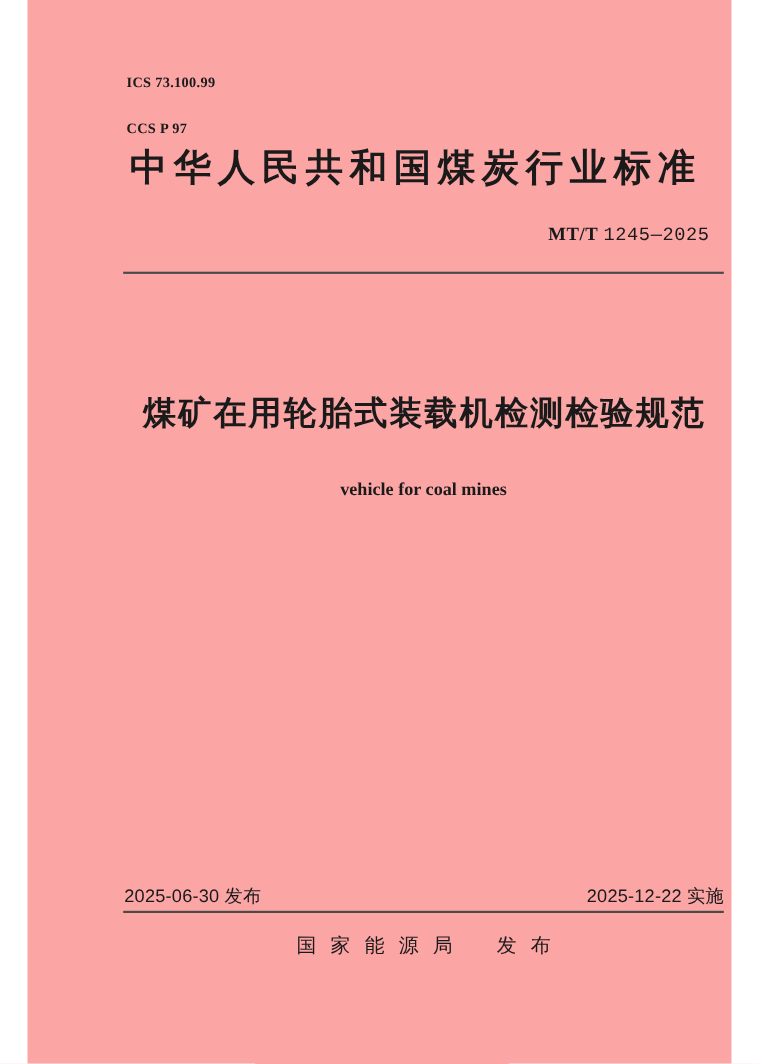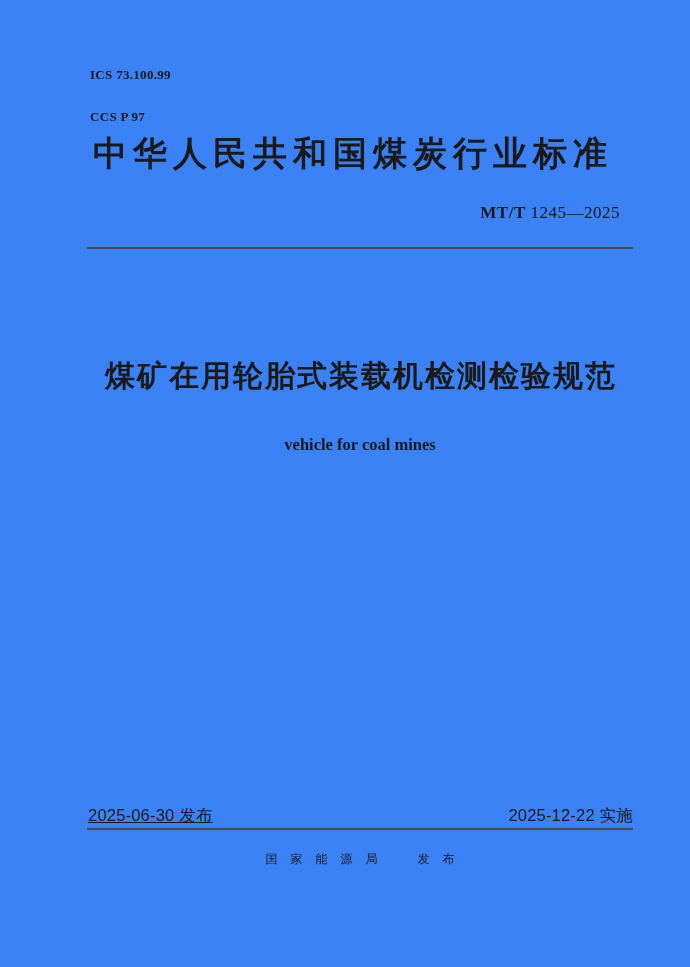--- a/index.html
+++ b/index.html
@@ -1,24 +1,24 @@
 <!DOCTYPE html>
 <html><head>
 <meta charset="utf-8">
 <style>
   * { margin: 0; padding: 0; box-sizing: border-box; }
   html, body { background: #ffffff; }
   body { font-family: "Liberation Sans", sans-serif; color: #1a1a1a; }
 
   .page {
     position: relative;
-    width: 690px;
+    width: 640px;
     height: 967px;
     margin: 0 auto;
-    background: #3b82f6;
+    background: #fca5a5;
     overflow: hidden;
   }
 
   
   .content {
     position: absolute;
     left: 87px;
     width: 546px;
   }
 
@@ -52,21 +52,21 @@
     font-size: 17px;
     line-height: 20px;
     white-space: nowrap;
   }
   .std-code .prefix {
     font-family: "Liberation Serif", serif;
     font-weight: bold;
     letter-spacing: 0.5px;
   }
   .std-code .number {
-    font-family: Liberation Serif, serif;
+    font-family: Liberation Mono, monospace;
     font-weight: normal;
     letter-spacing: 0.5px;
   }
 
   .rule {
     position: absolute;
     left: 87px;
     width: 546px;
     height: 2px;
     background: #4a4a4a;
@@ -95,26 +95,26 @@
   }
 
   .date-row {
     top: 805px;
     display: flex;
     justify-content: space-between;
     font-size: 16.5px;
     line-height: 20px;
     letter-spacing: 0.2px;
   }
-  .date-row .date-left { padding-left: 1px; text-decoration: underline; }
+  .date-row .date-left { padding-left: 1px; }
 
   .publisher-row {
     top: 847px;
     text-align: center;
-    font-size: 12px;
+    font-size: 18px;
     line-height: 24px;
     letter-spacing: 13px;
     padding-left: 13px;
     white-space: nowrap;
   }
   .publisher-row .issue-label { margin-left: 27px; }
 </style>
 </head>
 <body>
 

